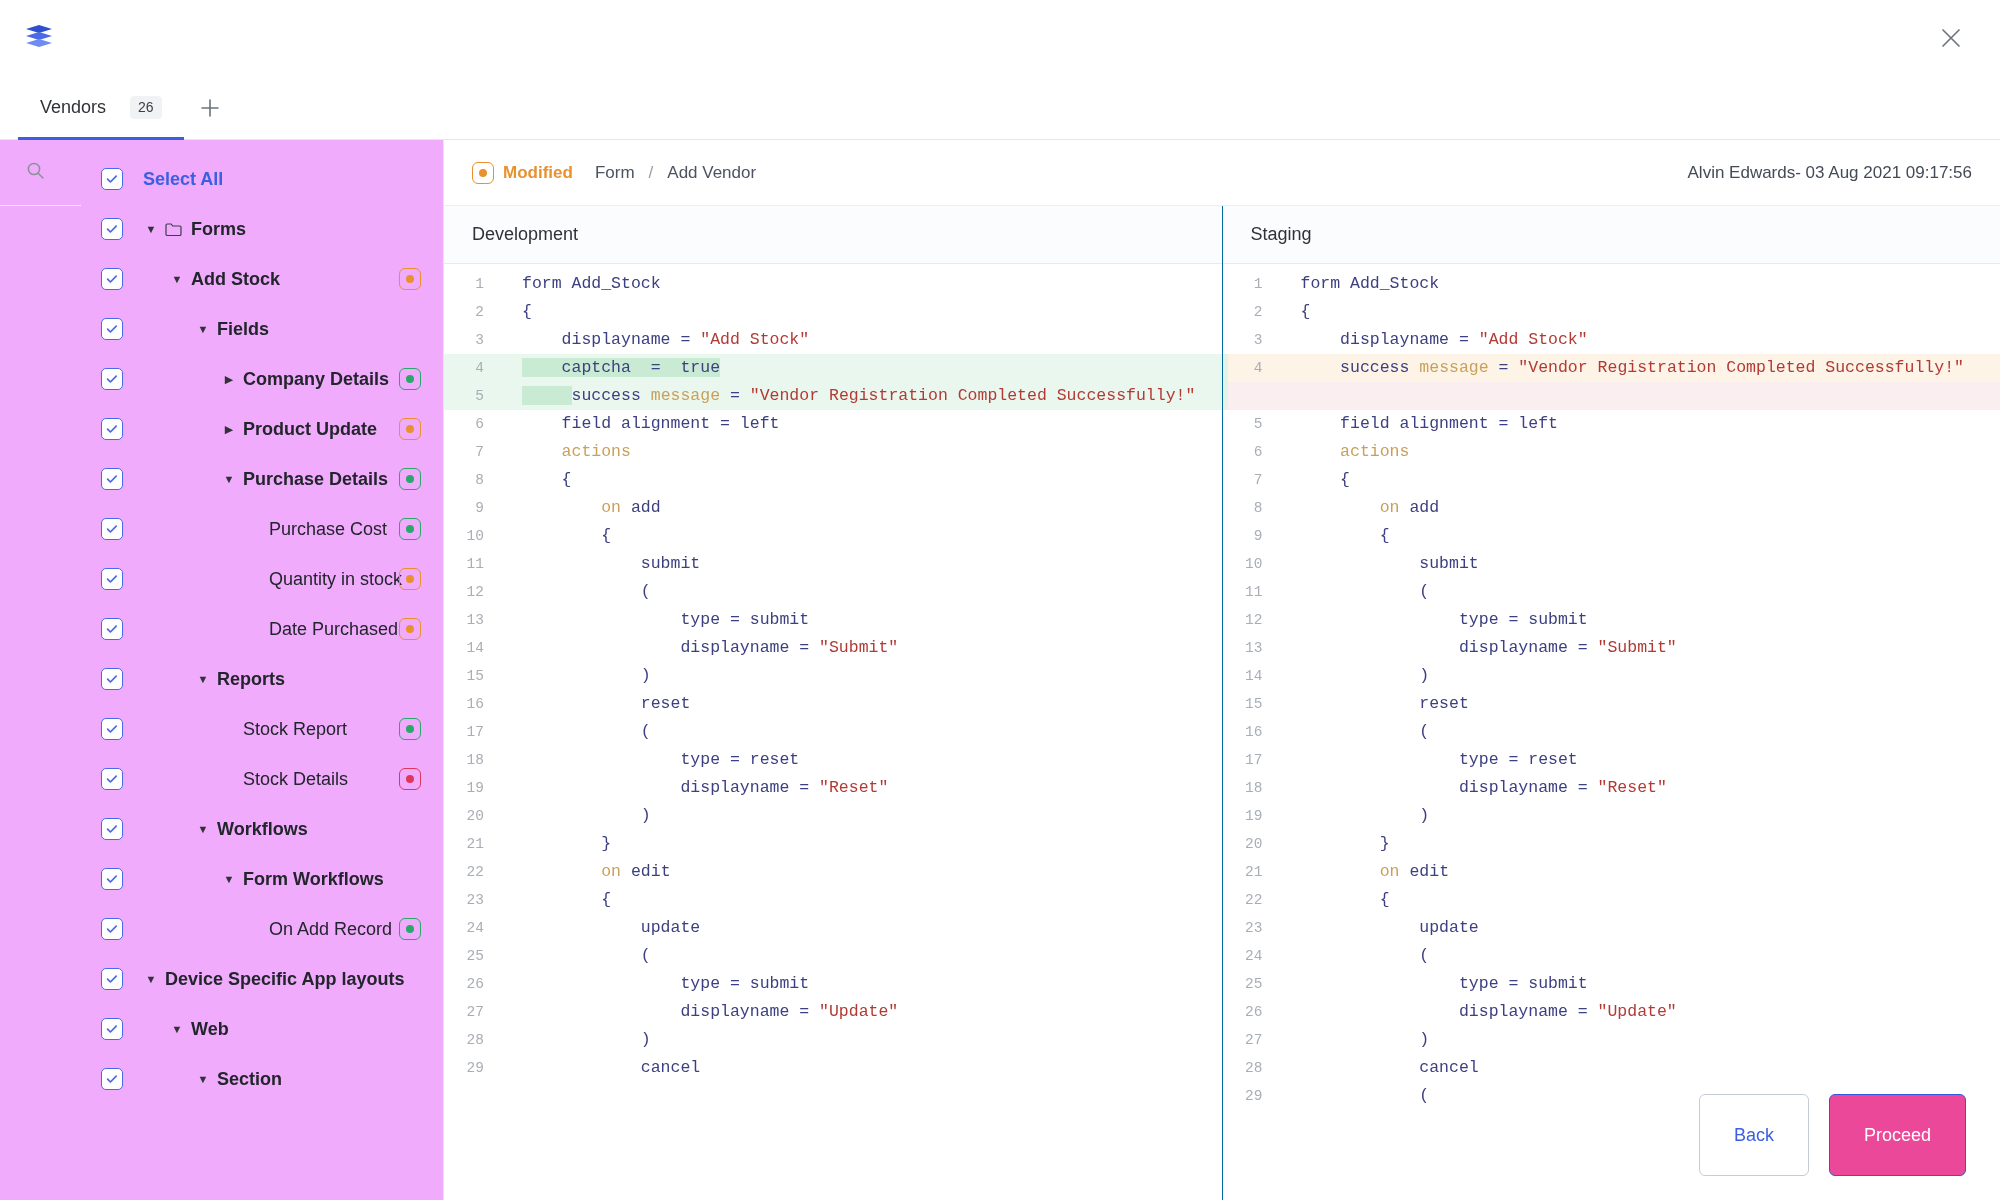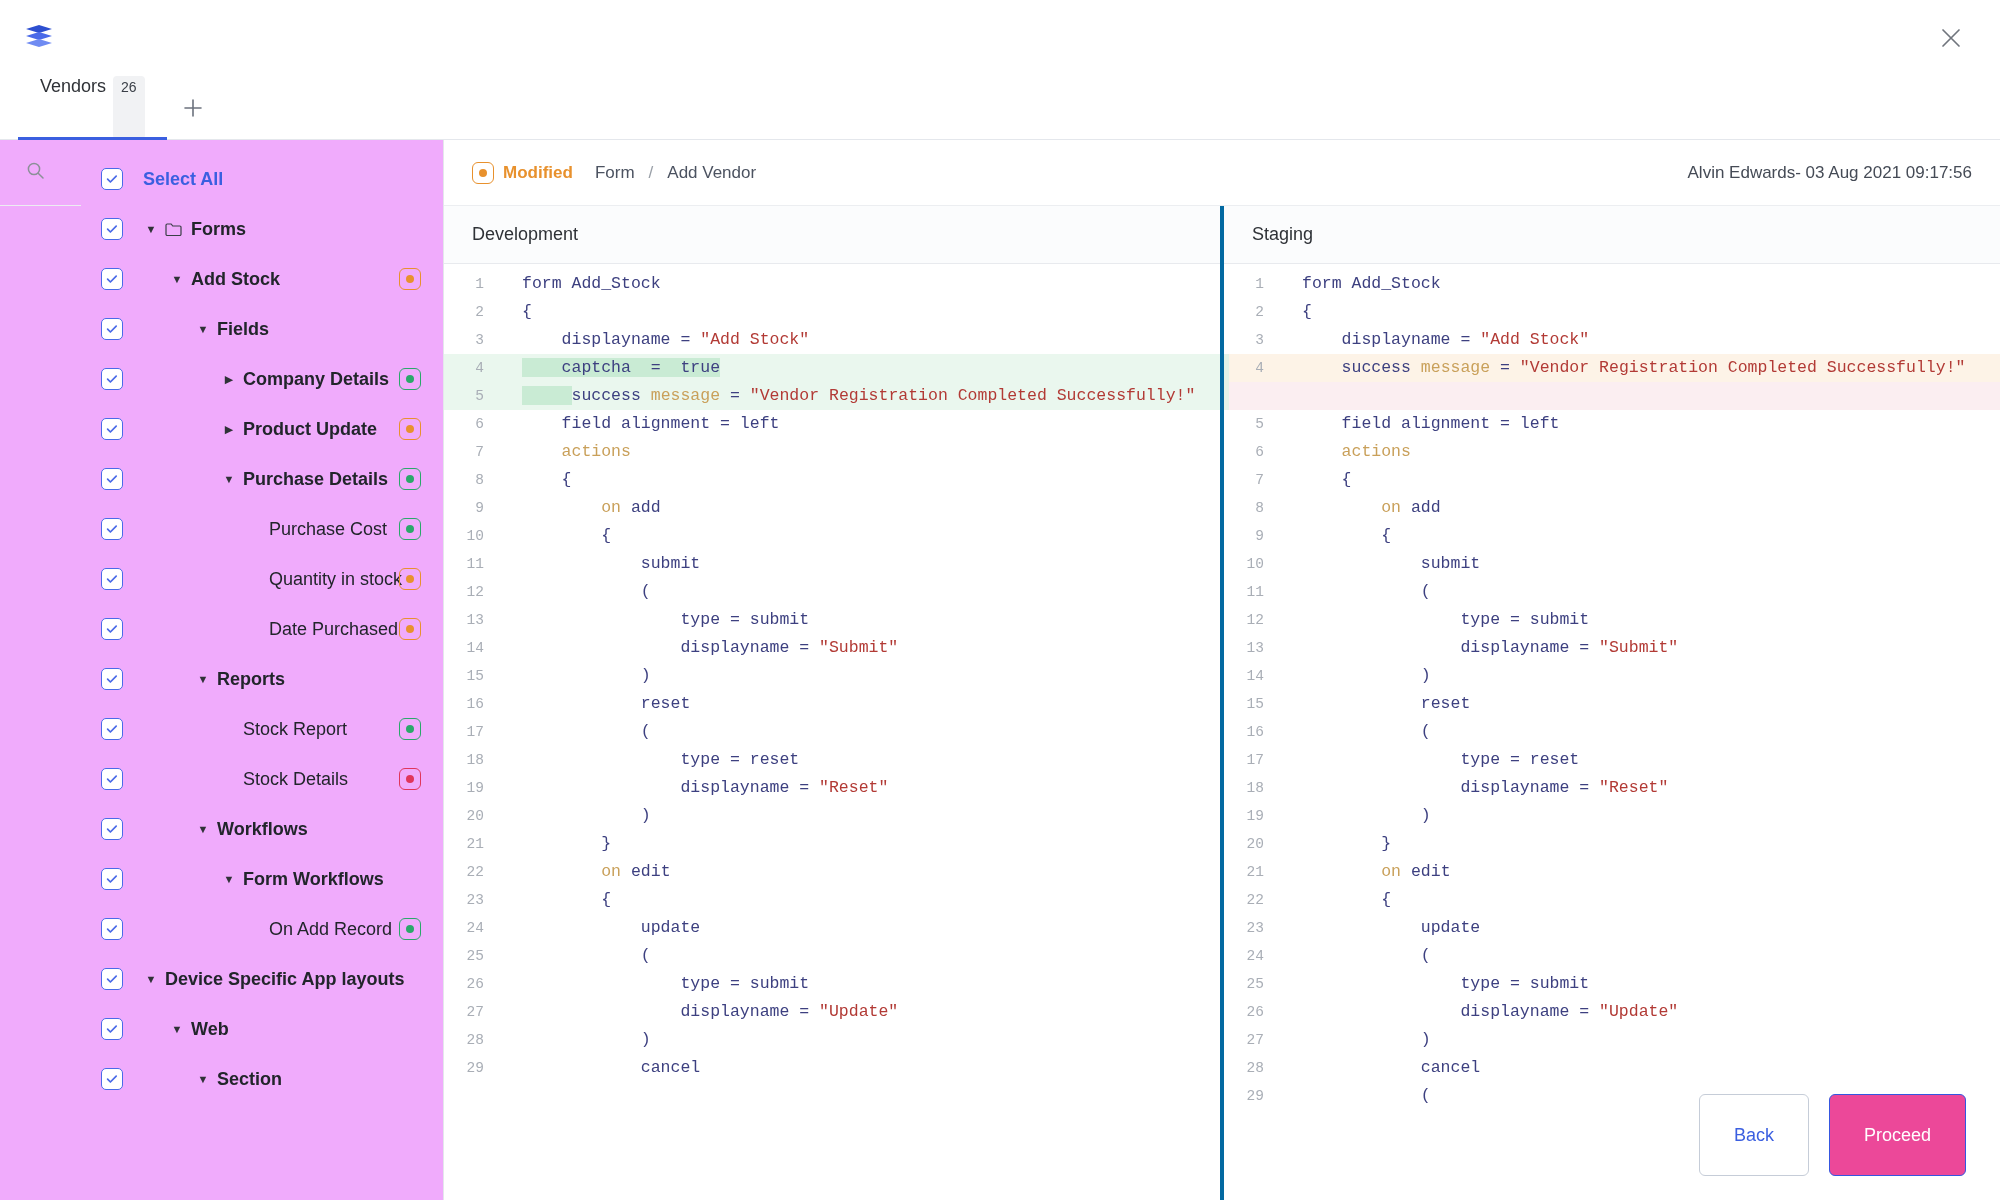--- a/index.html
+++ b/index.html
@@ -34,21 +34,21 @@
     cursor:pointer; border-radius:4px;
   }
   .close-btn svg { display:block; }
 
   
   .tabstrip {
     height:64px; flex:0 0 64px; display:flex; align-items:stretch;
     border-bottom:1px solid #e4e7ec; padding-left:18px;
   }
   .tab {
-    display:flex; gap:7px; padding:0 22px;
+    display:flex; align-items:center; gap:24px; padding:0 22px;
     position:relative; cursor:pointer; color:#2f3237; font-size:18px;
   }
   .tab.active::after {
     content:""; position:absolute; left:0; right:0; bottom:-1px; height:3px; background:#3b5fe0;
   }
   .tab-count {
     background:#f1f2f4; color:#3a3f47; border-radius:4px;
     font-size:14px; padding:2px 8px; line-height:1.35;
   }
   .tab-add {
@@ -114,21 +114,21 @@
     display:flex; align-items:center; gap:9px; color:#e8912d; font-size:17px;font-weight:bold;
   }
   .status-badge .dot-badge { margin-left:0; }
   .crumb-sep { color:#9aa0a8; margin:0 14px; }
   .crumb { color:#4c5361; font-size:17px; cursor:pointer; }
   .crumb.current { color:#4c5361; }
   .crumb-meta { margin-left:auto; color:#454b56; font-size:17px; }
 
   .panes { flex:1; display:flex; min-height:0; }
   .pane { flex:1; min-width:0; display:flex; flex-direction:column; position:relative; }
-  .pane.left { border-right:4px solid #0369a1; }
+  .pane.left { border-right:1px solid #0369a1; }
   .pane-head {
     height:58px; flex:0 0 58px; display:flex; align-items:center;
     padding:0 28px; font-size:18px; color:#2f3237;
     border-bottom:1px solid #e8eaee; background:#fbfcfd;
   }
   .code {
     flex:1; overflow:hidden; position:relative; padding-top:6px;
     font-family:"Liberation Mono", "DejaVu Sans Mono", monospace;
     font-size:16.5px; line-height:28px;
   }

